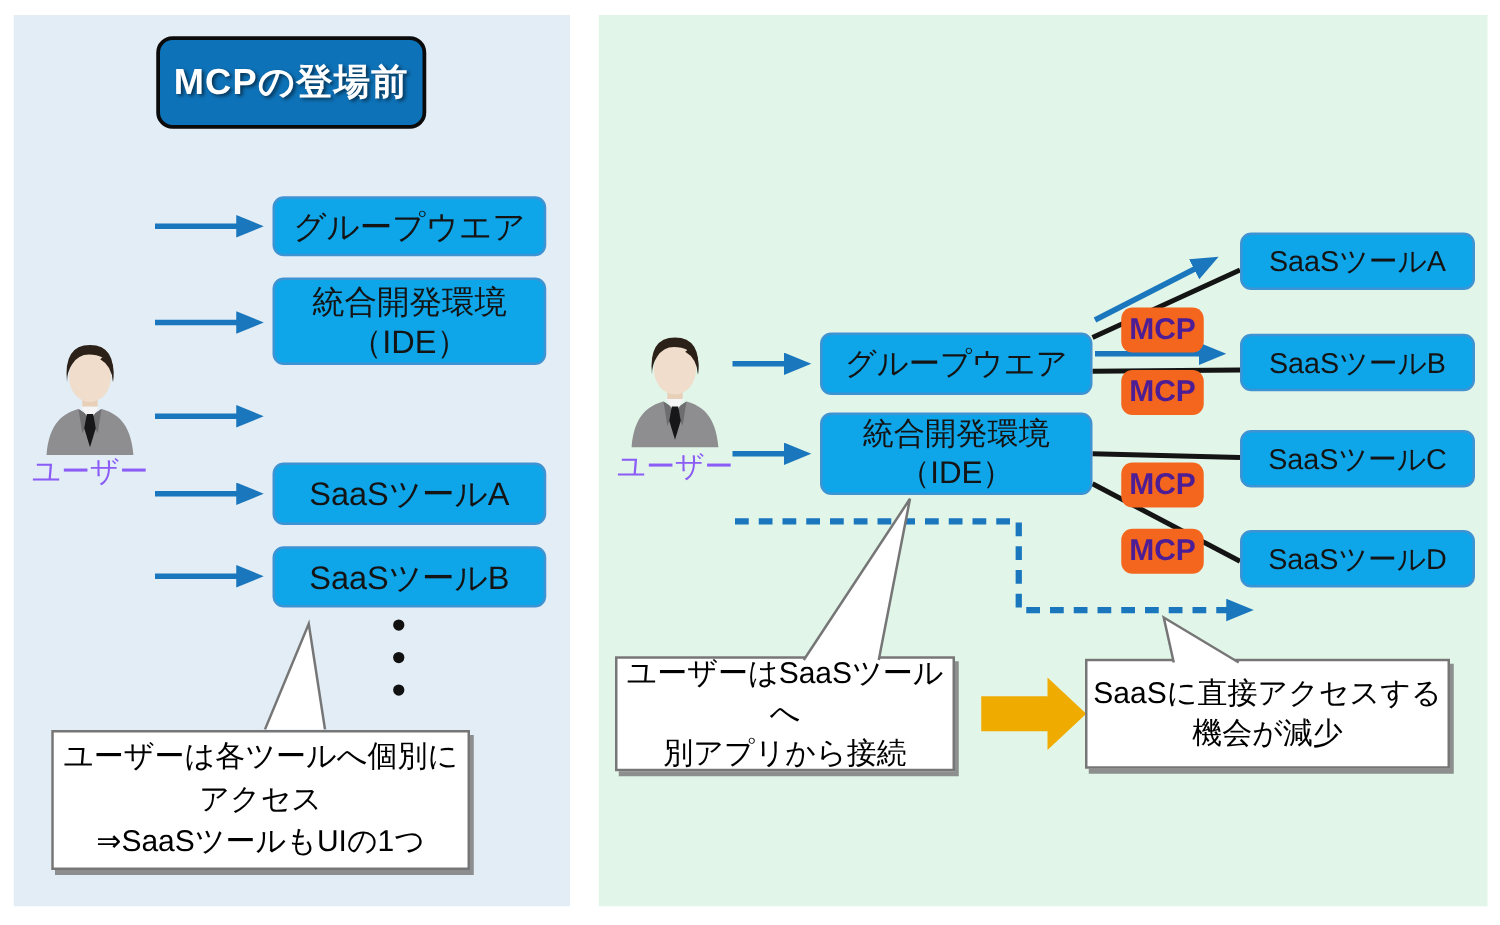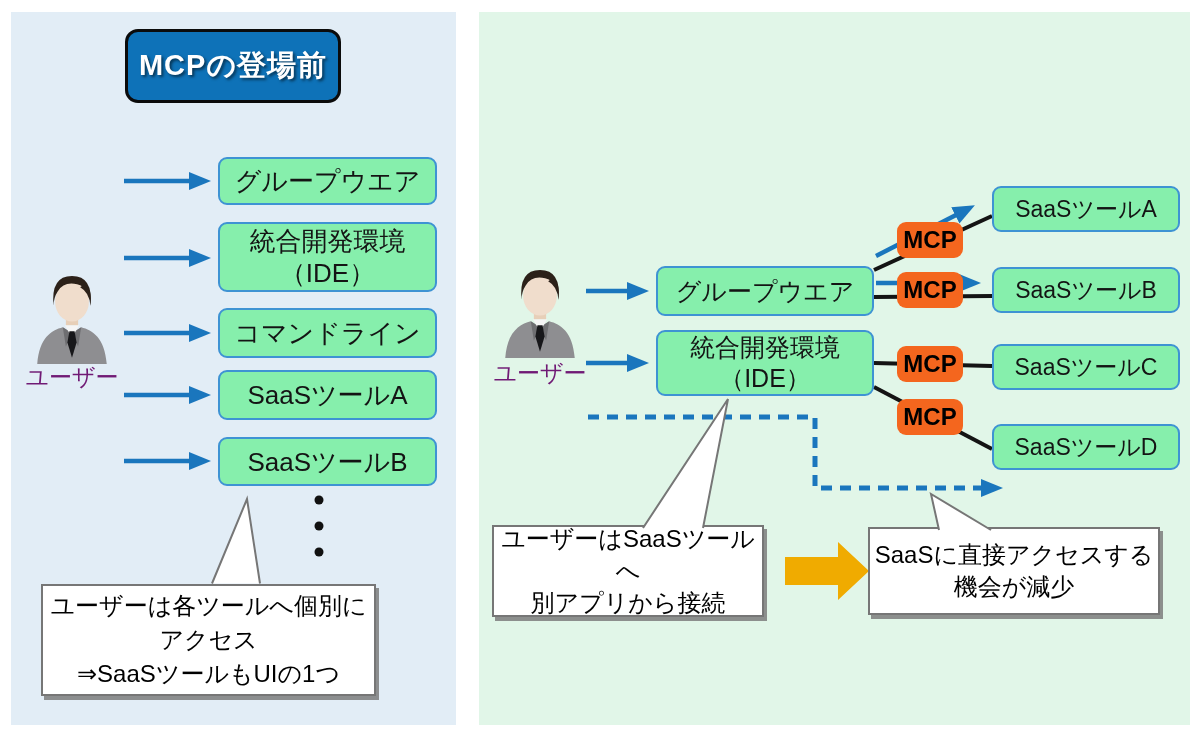--- a/index.html
+++ b/index.html
@@ -10,40 +10,40 @@
   .panel{position:absolute;z-index:1;}
   .layer{position:absolute;left:0;top:0;z-index:2;pointer-events:none;}
   .layer-top{position:absolute;left:0;top:0;z-index:4;pointer-events:none;}
   .titlebox{
     position:absolute;z-index:3;background:#0e72b8;border:3px solid #0b0b0b;border-radius:13px;
     display:flex;align-items:center;justify-content:center;
     color:#fff;font-weight:bold;font-size:29px;letter-spacing:1px;
     text-shadow:2px 2px 3px rgba(0,0,0,.55);box-sizing:border-box;
   }
   .toolbox{
-    position:absolute;z-index:3;background:#86efac;border:2px solid #3e93d3;border-radius:9px;
+    position:absolute;z-index:3;background:#0ea5e9;border:2px solid #3e93d3;border-radius:9px;
     display:flex;align-items:center;justify-content:center;text-align:center;
     white-space:pre-line;box-sizing:border-box;color:#141414;
   }
   .lt{font-size:26px;line-height:32px;}
   .rt{font-size:25px;line-height:31px;}
   .st{font-size:23px;}
   .badge{
     position:absolute;z-index:3;background:#f4661e;border-radius:9px;
     display:flex;align-items:center;justify-content:center;
-    color:#000000;font-weight:bold;font-size:24px;box-sizing:border-box;
+    color:#4c1d95;font-weight:bold;font-size:24px;box-sizing:border-box;margin-top:24px;
   }
   .note{
     position:absolute;z-index:3;background:#ffffff;border:2px solid #767676;
     box-shadow:3px 4px 0 rgba(125,125,125,.85);
     display:flex;align-items:center;justify-content:center;text-align:center;
     white-space:pre-line;font-size:24px;line-height:33px;box-sizing:border-box;color:#000;
   }
   .userlabel{
-    position:absolute;z-index:3;font-size:23px;color:#701a75;text-align:center;
+    position:absolute;z-index:3;font-size:23px;color:#8b5cf6;text-align:center;
   }
   .usericon{position:absolute;z-index:3;}
 </style>
 </head>
 <body>
 
 <div id="stage">
 
   <div class="panel" style="left:11px;top:12px;width:445px;height:713px;background:#e2edf6;"></div>
   <div class="panel" style="left:479px;top:12px;width:711px;height:713px;background:#e1f6e8;"></div>
@@ -88,21 +88,20 @@
     <polygon points="785,557 838,557 838,542 869,571 838,600 838,585 785,585" fill="#f0ab00"></polygon>
   </svg>
 
   <div class="titlebox" style="left:125px;top:29px;width:216px;height:74px;align-items:center;">
     <span>MCPの登場前</span>
   </div>
 
   <div class="toolbox lt" style="left:218px;top:157px;width:219px;height:48px;">グループウエア</div>
   <div class="toolbox lt" style="left:218px;top:222px;width:219px;height:70px;">統合開発環境
 （IDE）</div>
-  <div class="toolbox lt" style="left:218px;top:308px;width:219px;height:50px;">コマンドライン</div>
   <div class="toolbox lt" style="left:218px;top:370px;width:219px;height:50px;">SaaSツールA</div>
   <div class="toolbox lt" style="left:218px;top:437px;width:219px;height:49px;">SaaSツールB</div>
 
   <div class="toolbox rt" style="left:656px;top:266px;width:218px;height:50px;">グループウエア</div>
   <div class="toolbox rt" style="left:656px;top:330px;width:218px;height:66px;">統合開発環境
 （IDE）</div>
 
   <div class="toolbox st" style="left:992px;top:186px;width:188px;height:46px;">SaaSツールA</div>
   <div class="toolbox st" style="left:992px;top:267px;width:188px;height:46px;">SaaSツールB</div>
   <div class="toolbox st" style="left:992px;top:344px;width:188px;height:46px;">SaaSツールC</div>

